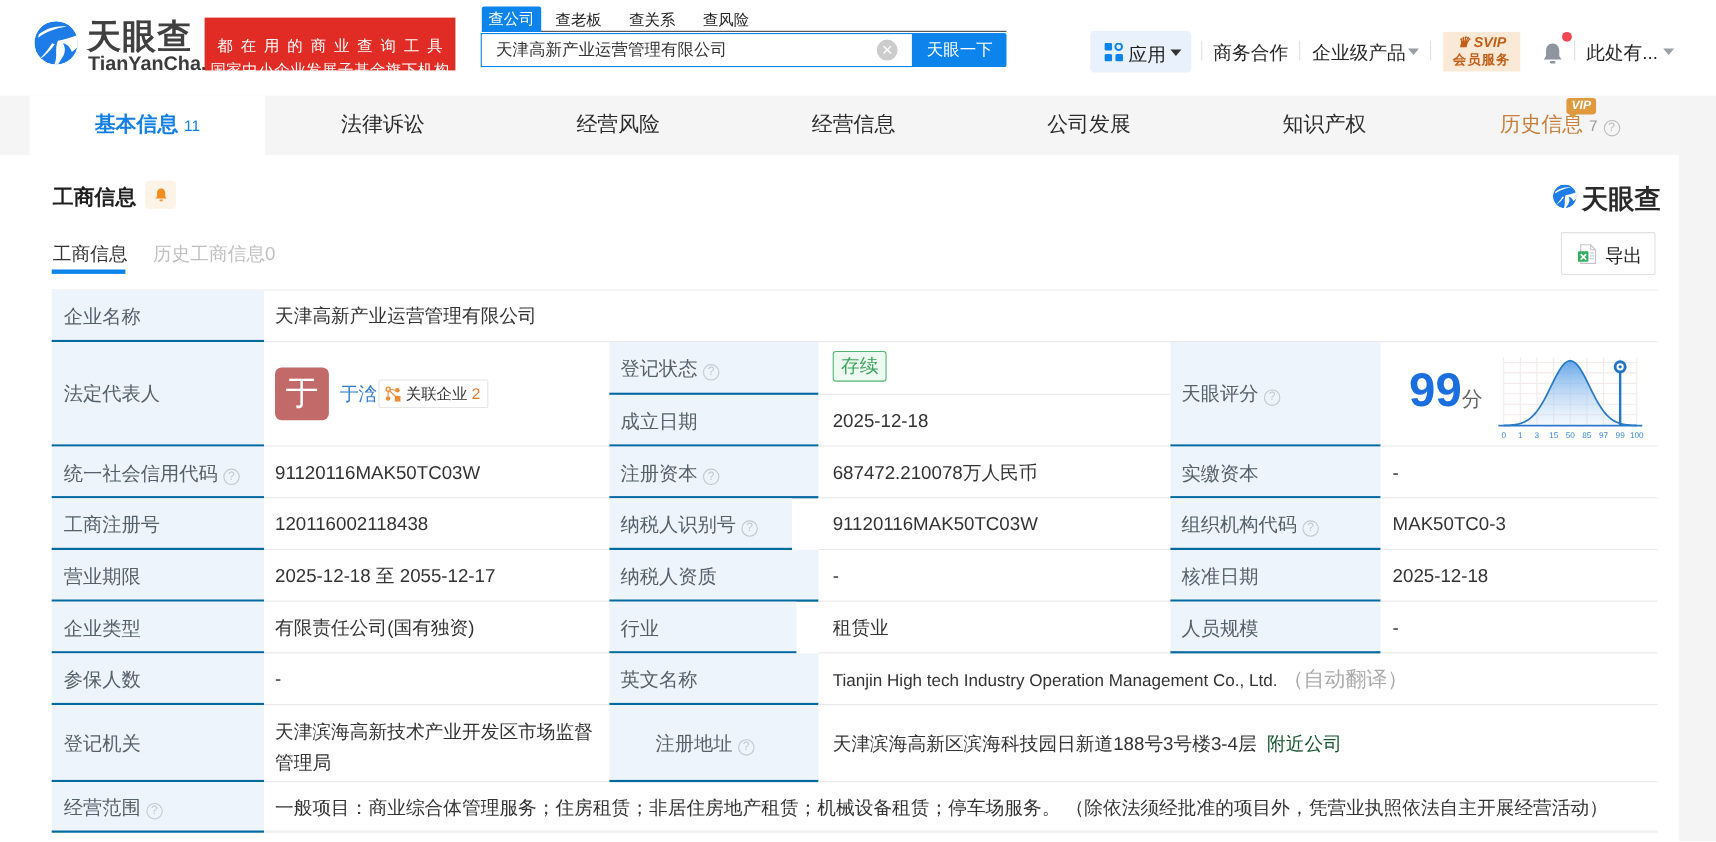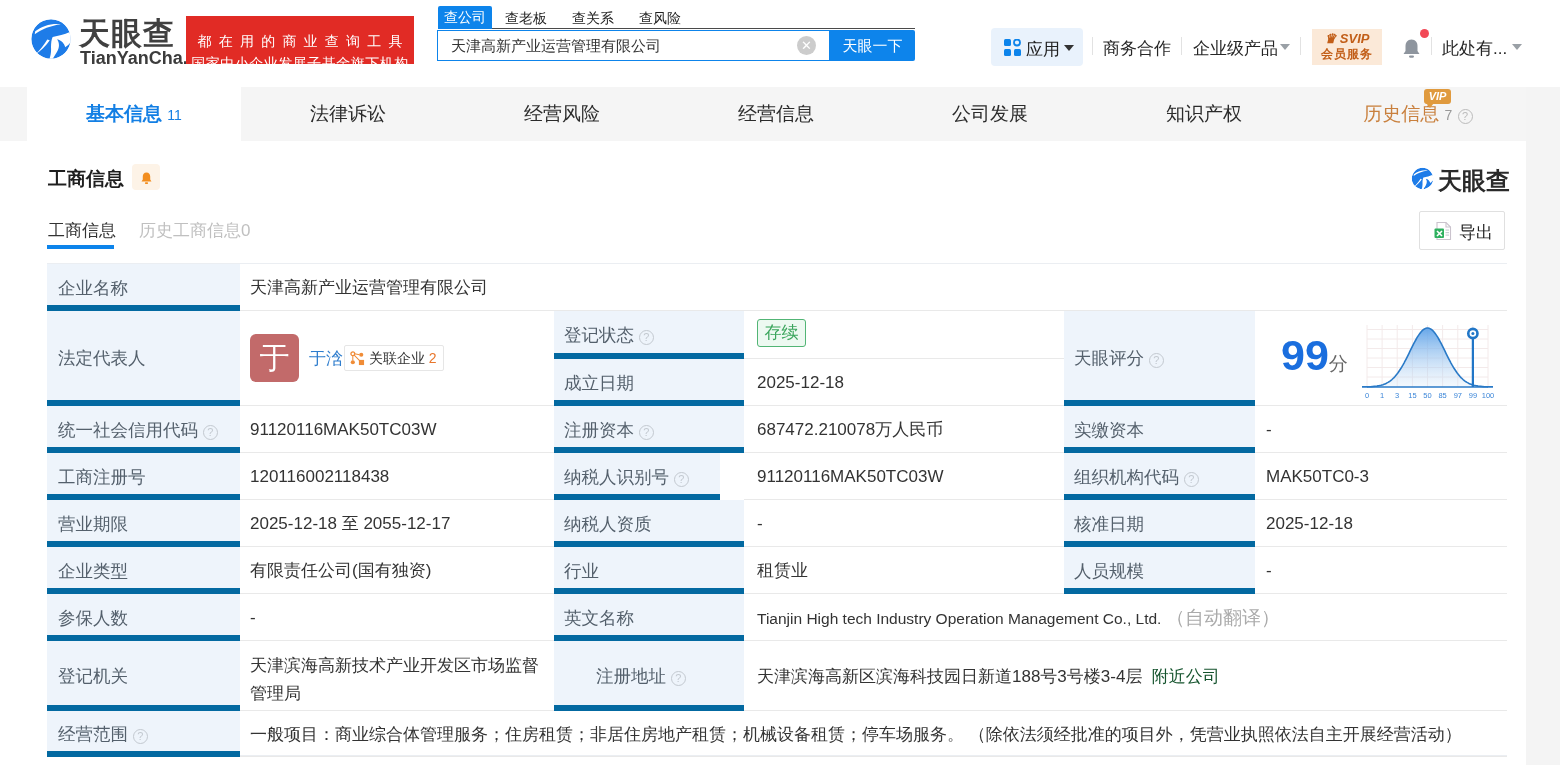--- a/index.html
+++ b/index.html
@@ -62,21 +62,21 @@
 #subtab2 { left:139px; top:219px; font-size:17px; color:#c0c0c0; }
 #subline { left:47px; top:245px; width:67px; height:4px; background:#0d84eb; }
 #exportbtn { left:1419px; top:211px; width:86px; height:39px; border:1px solid #e0e0e0; border-radius:2px;
   background:#fff; }
 #exportbtn span { position:absolute; left:39px; top:9px; font-size:17px; color:#222; }
 
 #tbl { left:47px; top:263px; width:1460px; height:493px; border-top:1px solid #ebeef2; border-bottom:1px solid #ebeef2; }
 .lbl { background:#eef4fb; color:#54606c; font-size:17.5px; }
 .val { color:#333; font-size:17px; }
 .cell { position:absolute; border-bottom:1px solid #e9e9e9; }
-.lblc { background:#eef4fb; border-bottom:6px solid #0369a1; }
+.lblc { background:#eef4fb; border-bottom:2px solid #0369a1; }
 </style>
 </head>
 <body>
 <div id="page">
 <div class="abs" id="header"></div>
 <div class="abs" id="logo-circ">
 <svg width="46" height="46" viewBox="0 0 56 56">
 <clipPath id="lc">
           <circle cx="28" cy="28" r="24"></circle>
         </clipPath>
@@ -255,21 +255,21 @@
 <div class="cell lblc lbl" style="left:1064px;top:453px;width:191px;height:47px;line-height:46px;padding-left:10px;"><span style="display:inline-block;vertical-align:middle;line-height:normal;">组织机构代码 <span class="qmark">?</span></span></div>
 <div class="cell val" style="left:1255px;top:453px;width:252px;height:47px;line-height:46px;padding-left:11px;"><span style="display:inline-block;vertical-align:middle;line-height:normal;">MAK50TC0-3</span></div>
 <div class="cell lblc lbl" style="left:47px;top:500px;width:193px;height:47px;line-height:46px;padding-left:11px;"><span style="display:inline-block;vertical-align:middle;line-height:normal;">营业期限</span></div>
 <div class="cell val" style="left:240px;top:500px;width:314px;height:47px;line-height:46px;padding-left:10px;"><span style="display:inline-block;vertical-align:middle;line-height:normal;">2025-12-18 至 2055-12-17</span></div>
 <div class="cell lblc lbl" style="left:554px;top:500px;width:190px;height:47px;line-height:46px;padding-left:10px;"><span style="display:inline-block;vertical-align:middle;line-height:normal;">纳税人资质</span></div>
 <div class="cell val" style="left:744px;top:500px;width:320px;height:47px;line-height:46px;padding-left:13px;"><span style="display:inline-block;vertical-align:middle;line-height:normal;">-</span></div>
 <div class="cell lblc lbl" style="left:1064px;top:500px;width:191px;height:47px;line-height:46px;padding-left:10px;"><span style="display:inline-block;vertical-align:middle;line-height:normal;">核准日期</span></div>
 <div class="cell val" style="left:1255px;top:500px;width:252px;height:47px;line-height:46px;padding-left:11px;"><span style="display:inline-block;vertical-align:middle;line-height:normal;">2025-12-18</span></div>
 <div class="cell lblc lbl" style="left:47px;top:547px;width:193px;height:47px;line-height:46px;padding-left:11px;"><span style="display:inline-block;vertical-align:middle;line-height:normal;">企业类型</span></div>
 <div class="cell val" style="left:240px;top:547px;width:314px;height:47px;line-height:46px;padding-left:10px;"><span style="display:inline-block;vertical-align:middle;line-height:normal;">有限责任公司(国有独资)</span></div>
-<div class="cell lblc lbl" style="left:554px;top:547px;width:190px;height:47px;line-height:46px;padding-left:10px;"><span style="display:inline-block;vertical-align:middle;line-height:normal;">行业</span></div>
+<div class="cell lblc lbl" style="left:554px;top:547px;width:170px;height:47px;line-height:46px;padding-left:10px;"><span style="display:inline-block;vertical-align:middle;line-height:normal;">行业</span></div>
 <div class="cell val" style="left:744px;top:547px;width:320px;height:47px;line-height:46px;padding-left:13px;"><span style="display:inline-block;vertical-align:middle;line-height:normal;">租赁业</span></div>
 <div class="cell lblc lbl" style="left:1064px;top:547px;width:191px;height:47px;line-height:46px;padding-left:10px;"><span style="display:inline-block;vertical-align:middle;line-height:normal;">人员规模</span></div>
 <div class="cell val" style="left:1255px;top:547px;width:252px;height:47px;line-height:46px;padding-left:11px;"><span style="display:inline-block;vertical-align:middle;line-height:normal;">-</span></div>
 <div class="cell lblc lbl" style="left:47px;top:594px;width:193px;height:47px;line-height:46px;padding-left:11px;"><span style="display:inline-block;vertical-align:middle;line-height:normal;">参保人数</span></div>
 <div class="cell val" style="left:240px;top:594px;width:314px;height:47px;line-height:46px;padding-left:10px;"><span style="display:inline-block;vertical-align:middle;line-height:normal;">-</span></div>
 <div class="cell lblc lbl" style="left:554px;top:594px;width:190px;height:47px;line-height:46px;padding-left:10px;"><span style="display:inline-block;vertical-align:middle;line-height:normal;">英文名称</span></div>
 <div class="cell val" style="left:744px;top:594px;width:763px;height:47px;line-height:46px;padding-left:13px;"><span style="display:inline-block;vertical-align:middle;line-height:normal;"><span style="font-size:15.5px;">Tianjin High tech Industry Operation Management Co., Ltd.</span>&nbsp;<span style="color:#ababab;font-size:19px;">（自动翻译）</span></span></div>
 <div class="cell lblc lbl" style="left:47px;top:641px;width:193px;height:70px;line-height:69px;padding-left:11px;"><span style="display:inline-block;vertical-align:middle;line-height:normal;">登记机关</span></div>
 <div class="cell val" style="left:240px;top:641px;width:314px;height:70px;">
         <div style="position:absolute;left:10px;top:11px;width:296px;line-height:28px;font-size:17px;">天津滨海高新技术产业开发区市场监督管理局</div>

